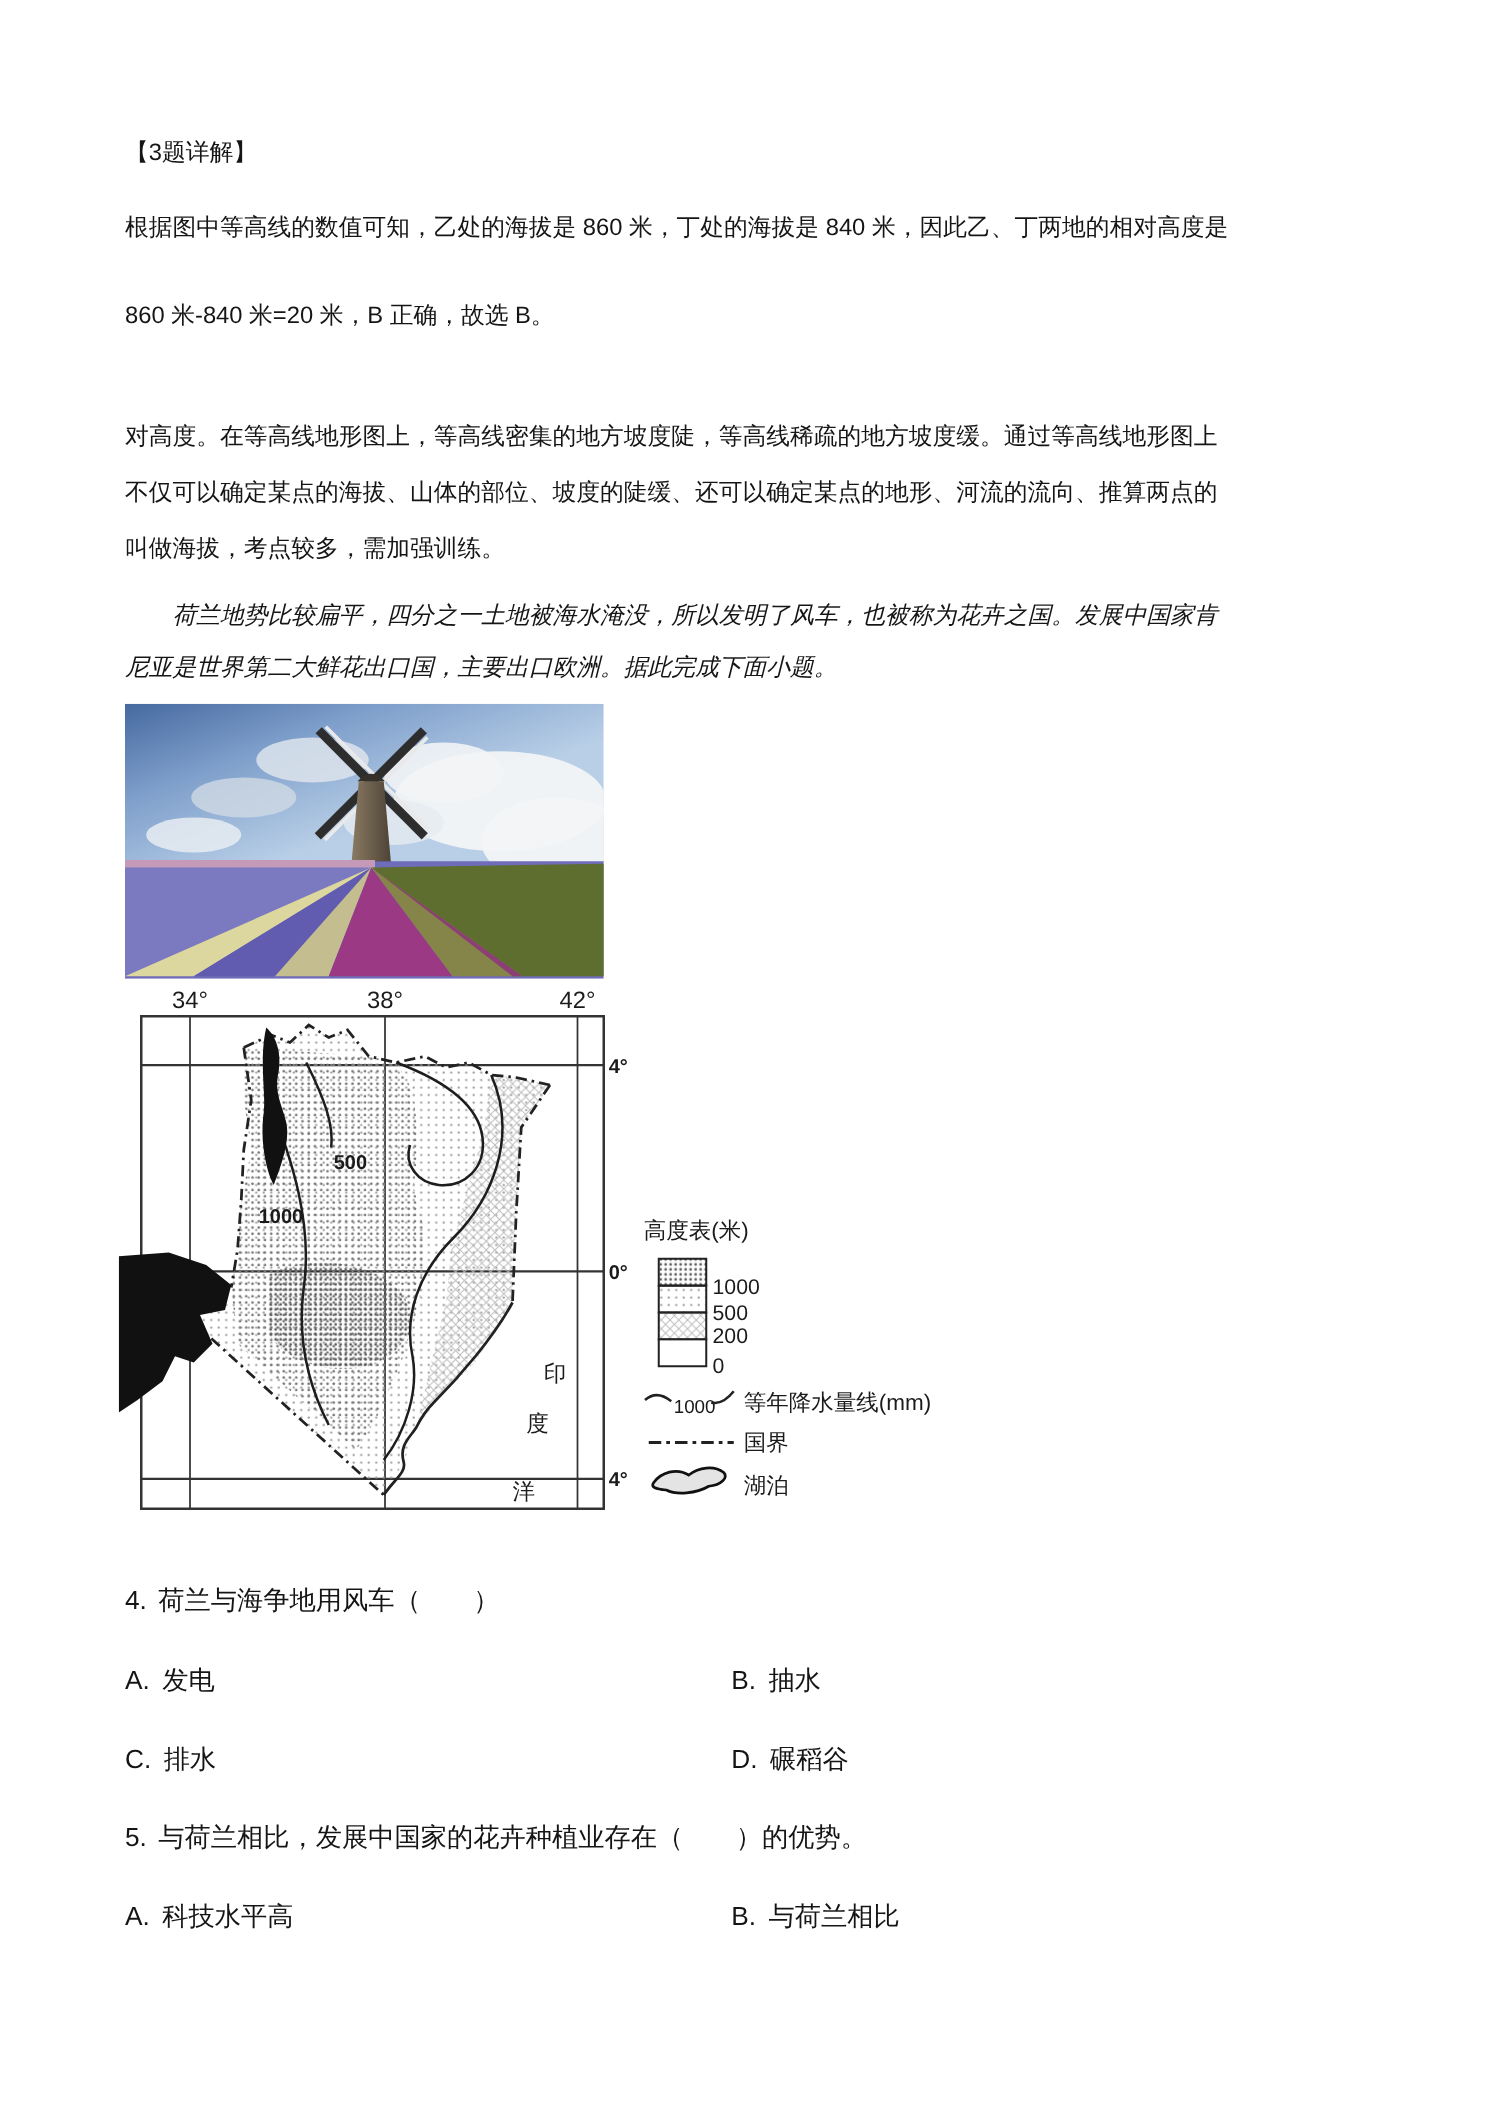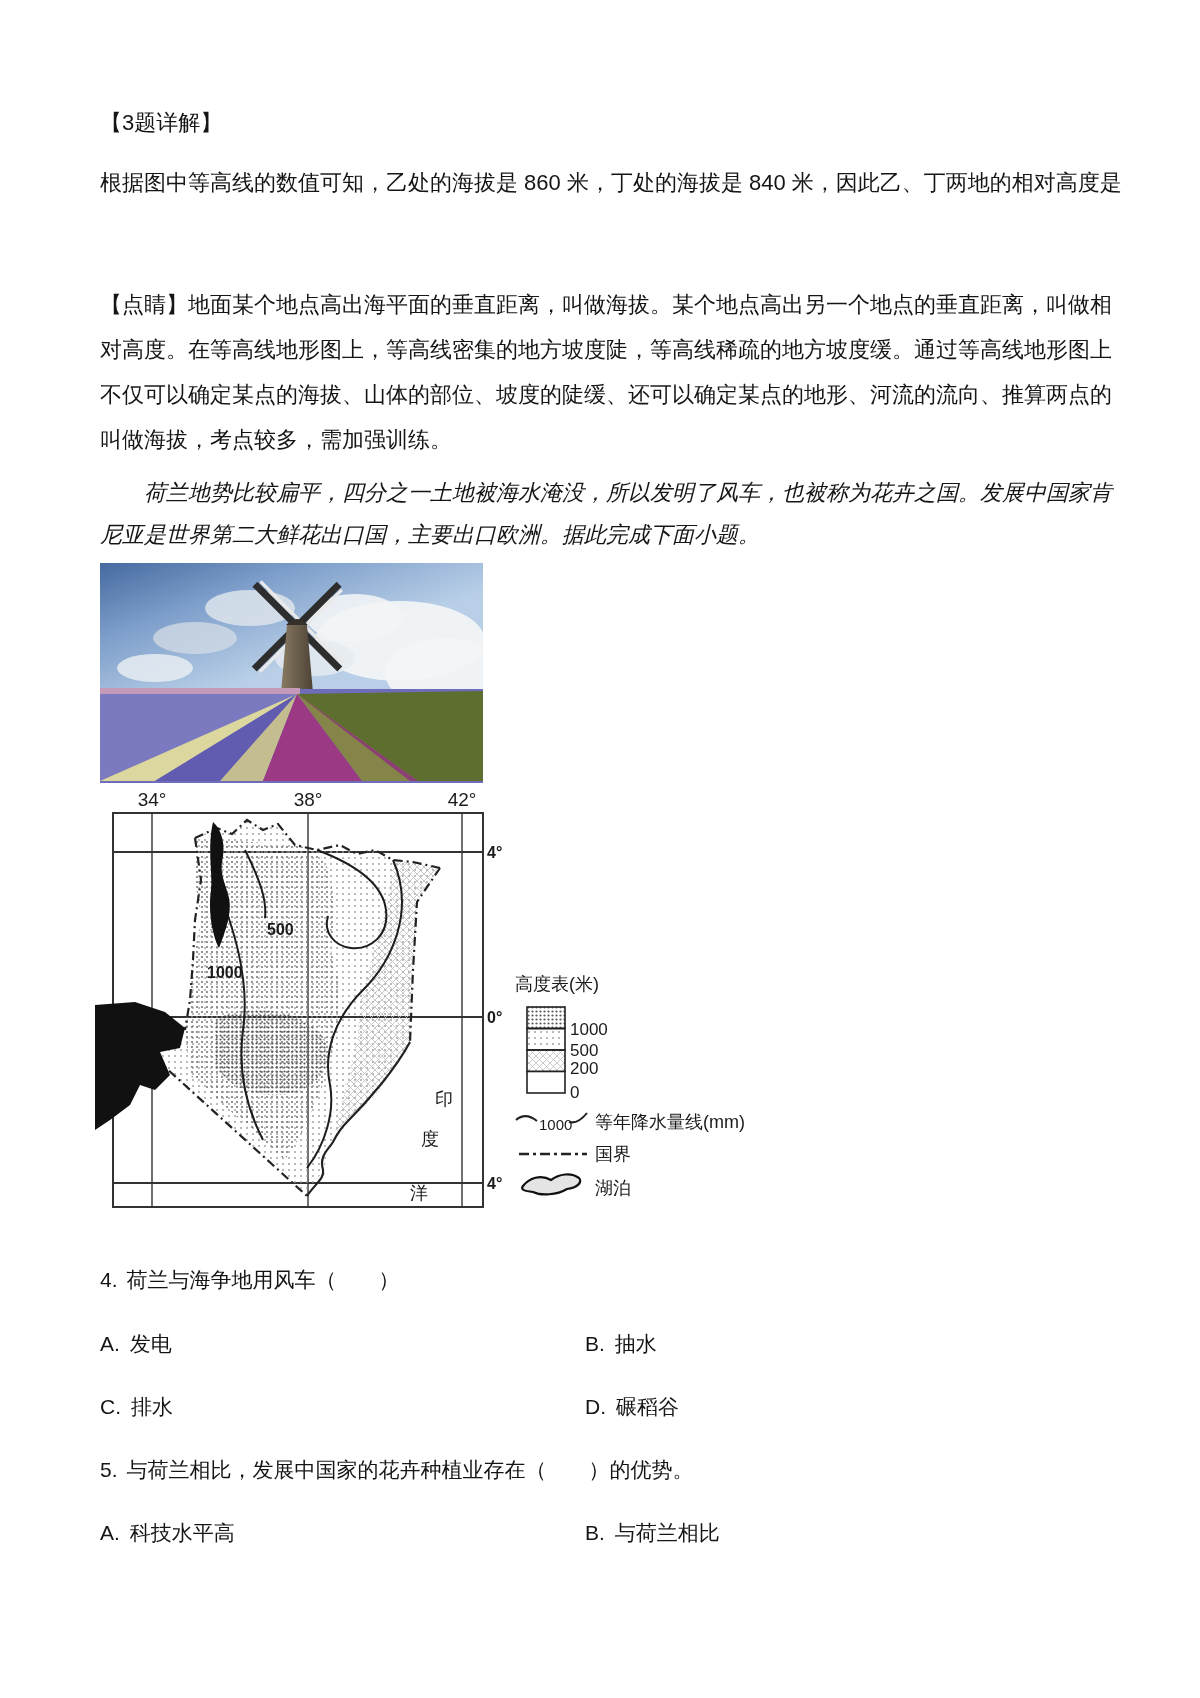--- a/index.html
+++ b/index.html
@@ -1,33 +1,33 @@
 <!DOCTYPE html>
 <html><head>
 <meta charset="utf-8">
 <style>
   html,body{margin:0;padding:0;background:#fff;}
   .page{position:relative;width:1200px;height:1698px;background:#ffffff;overflow:hidden;
         font-family:"Liberation Sans","DejaVu Sans",sans-serif;color:#151515;}
-  .line{position:absolute;white-space:nowrap;font-size:22px;line-height:26px;}
+  .line{position:absolute;white-space:nowrap;font-size:19px;line-height:26px;}
   .kai{font-style:italic;}
   .qline{position:absolute;white-space:nowrap;font-size:21px;margin-top:20px;}
   .qnum{font-family:"Liberation Sans","DejaVu Sans",sans-serif;margin-right:9px;}
   .opt-label{margin-right:10px;}
   .figure{position:absolute;}
   svg text{font-family:"Liberation Sans","DejaVu Sans",sans-serif;fill:#1b1b1b;}
 </style>
 </head>
 <body>
 
 <div class="page">
 
   <div class="line" style="left:100px;top:110px;">【3题详解】</div>
   <div class="line" style="left:100px;top:170px;">根据图中等高线的数值可知，乙处的海拔是 860 米，丁处的海拔是 840 米，因此乙、丁两地的相对高度是</div>
-  <div class="line" style="left:100px;top:292px;">【点睛】地面某个地点高出海平面的垂直距离，叫做海拔。某个地点高出另一个地点的垂直距离，叫做相</div>
+  <div class="line" style="left:100px;top:240px;">860 米-840 米=20 米，B 正确，故选 B。</div>
   <div class="line" style="left:100px;top:337px;">对高度。在等高线地形图上，等高线密集的地方坡度陡，等高线稀疏的地方坡度缓。通过等高线地形图上</div>
   <div class="line" style="left:100px;top:382px;">不仅可以确定某点的海拔、山体的部位、坡度的陡缓、还可以确定某点的地形、河流的流向、推算两点的</div>
   <div class="line" style="left:100px;top:427px;">叫做海拔，考点较多，需加强训练。</div>
   <div class="line kai" style="left:100px;top:480px;">　　荷兰地势比较扁平，四分之一土地被海水淹没，所以发明了风车，也被称为花卉之国。发展中国家肯</div>
   <div class="line kai" style="left:100px;top:522px;">尼亚是世界第二大鲜花出口国，主要出口欧洲。据此完成下面小题。</div>
 
   <div class="figure" style="left:100px;top:563px;width:383px;height:220px;">
     <svg width="383" height="220" viewBox="0 0 383 220">
       <defs>
         <linearGradient id="sky" x1="0" y1="0" x2="0.65" y2="0.6">

